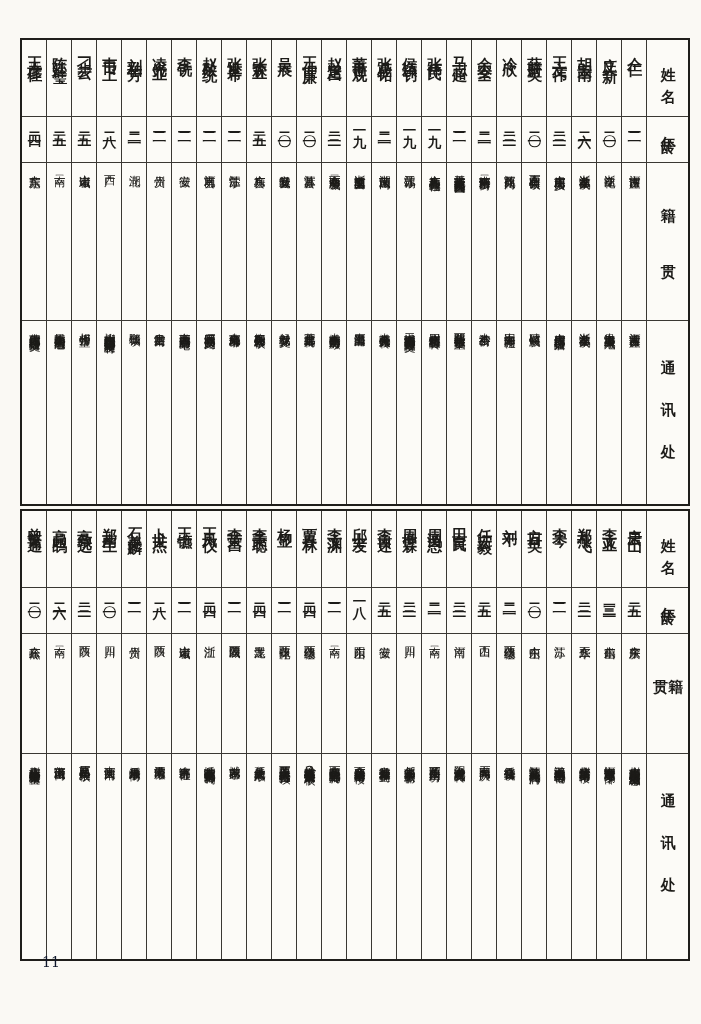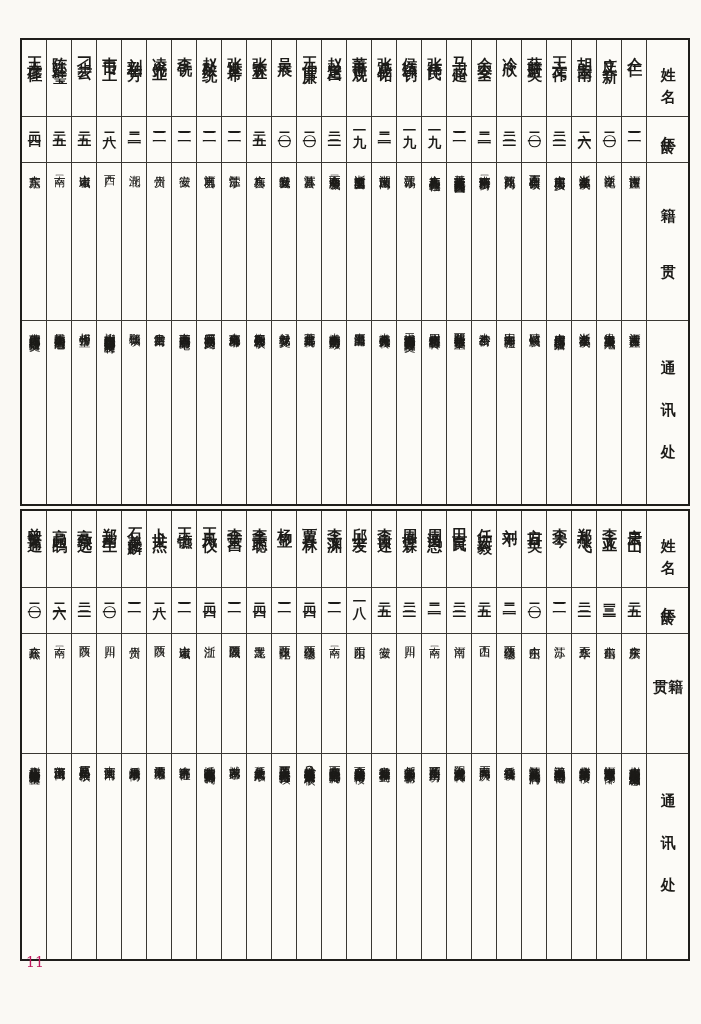--- a/index.html
+++ b/index.html
@@ -58,24 +58,24 @@
   .c-origin .vtext,.c-address .vtext{font-size:11.5px;letter-spacing:0.5px;}
   .mark{font-size:9px;letter-spacing:0;}
   
   .header-col .vtext{font-weight:700;font-size:15px;}
   .h-name .vtext{letter-spacing:22px;padding-top:12px;}
   .h-age .vtext{letter-spacing:3px;padding-top:4px;}
   .h-origin .vtext{letter-spacing:56px;padding-top:30px;}
   .h-address .vtext{letter-spacing:42px;padding-top:24px;}
   #page-number{
     position:absolute;
-    left:26px;top:954px;
+    left:42px;top:954px;
     font-family:"DejaVu Serif", serif;
     font-size:14px;
-    color:#be185d;
+    color:#0f172a;
   }
 </style>
 </head>
 <body>
 
 <div id="sheet">
 
   <div class="grid-table" id="table-top">
     <div class="col header-col">
       <div class="cell c-name h-name">

